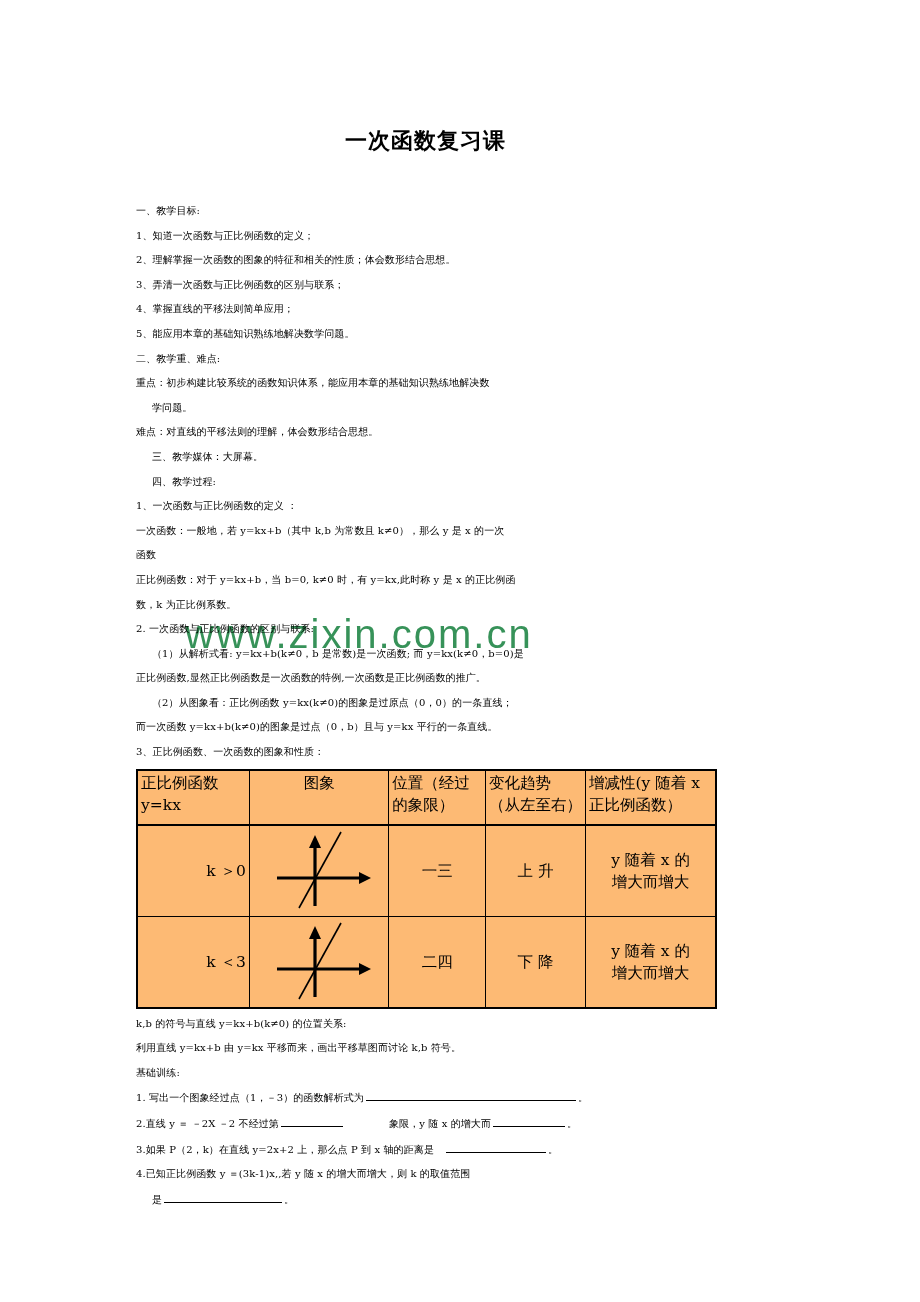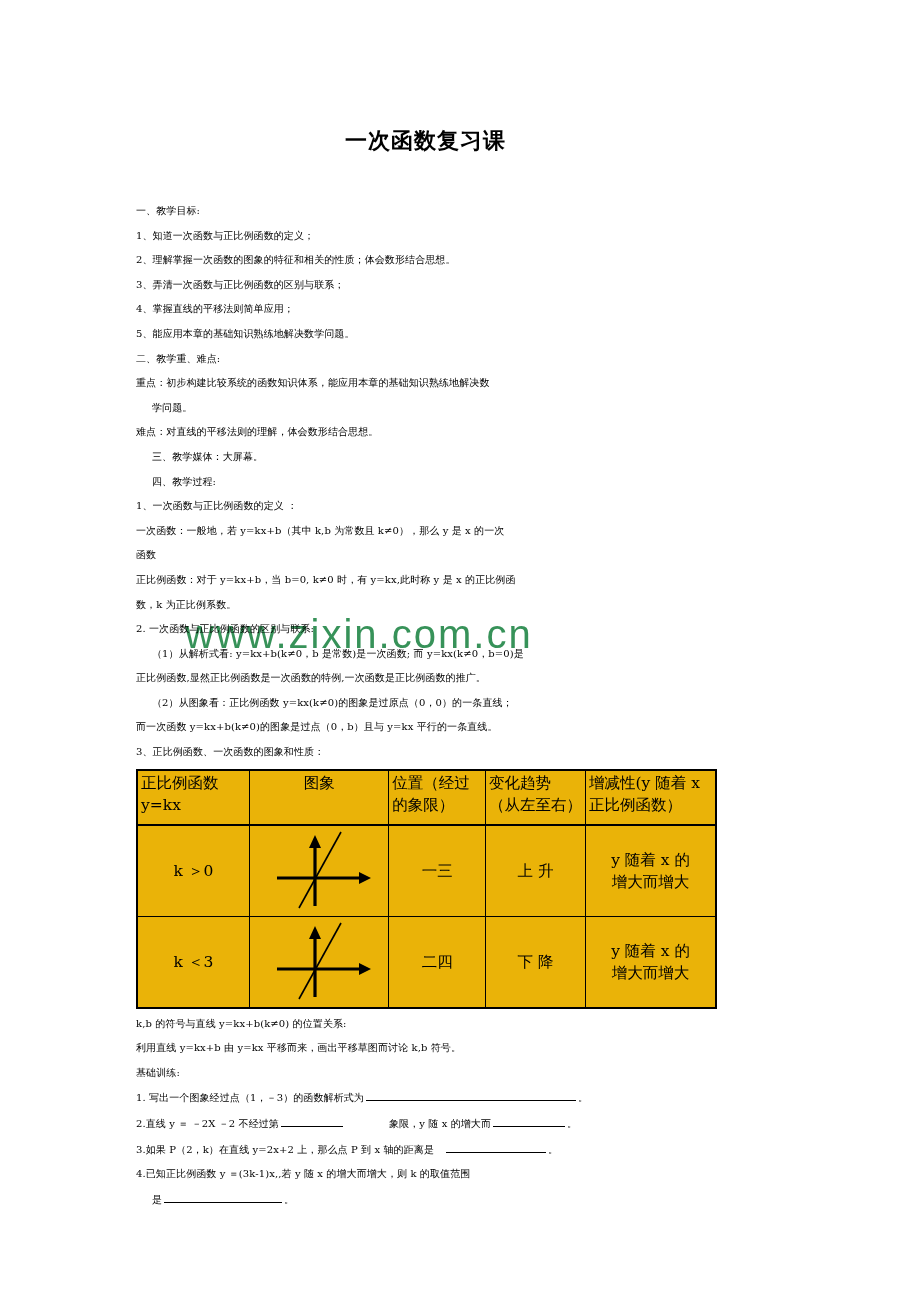--- a/index.html
+++ b/index.html
@@ -76,21 +76,21 @@
   
   .tbl-wrap {
     margin-top: 4px;
     margin-bottom: 3px;
   }
   table.props {
     border-collapse: collapse;
     table-layout: fixed;
     width: 581px;
     border: 2px solid #000;
-    background: #eab308;
+    background: #fdba74;
   }
   table.props td {
     border: 1px solid #000;
     font-size: 15.5px;
     line-height: 22px;
     vertical-align: middle;
     padding: 0 3px;
   }
   table.props tr.hdr td {
     vertical-align: top;
@@ -99,21 +99,21 @@
     border-bottom: 2px solid #000;
   }
   table.props tr.hdr td.ctr { text-align: center; }
 
   .col1 { width: 100px; }
   .col2 { width: 124px; }
   .col3 { width: 86px; }
   .col4 { width: 89px; }
   .col5 { width: 116px; }
 
-  td.kcell  { text-align: center; height: 90px; }
+  td.kcell  { text-align: right; height: 90px; }
   td.quad   { text-align: center; }
   td.trend  { text-align: center; }
   td.graphcell { text-align: center; padding: 0; }
   td.monotone {
     text-align: center;
     line-height: 40px;
     padding-top: 2px;
   }
   td.monotone .m1 { display:block; }
   td.monotone .m2 { display:block; }

